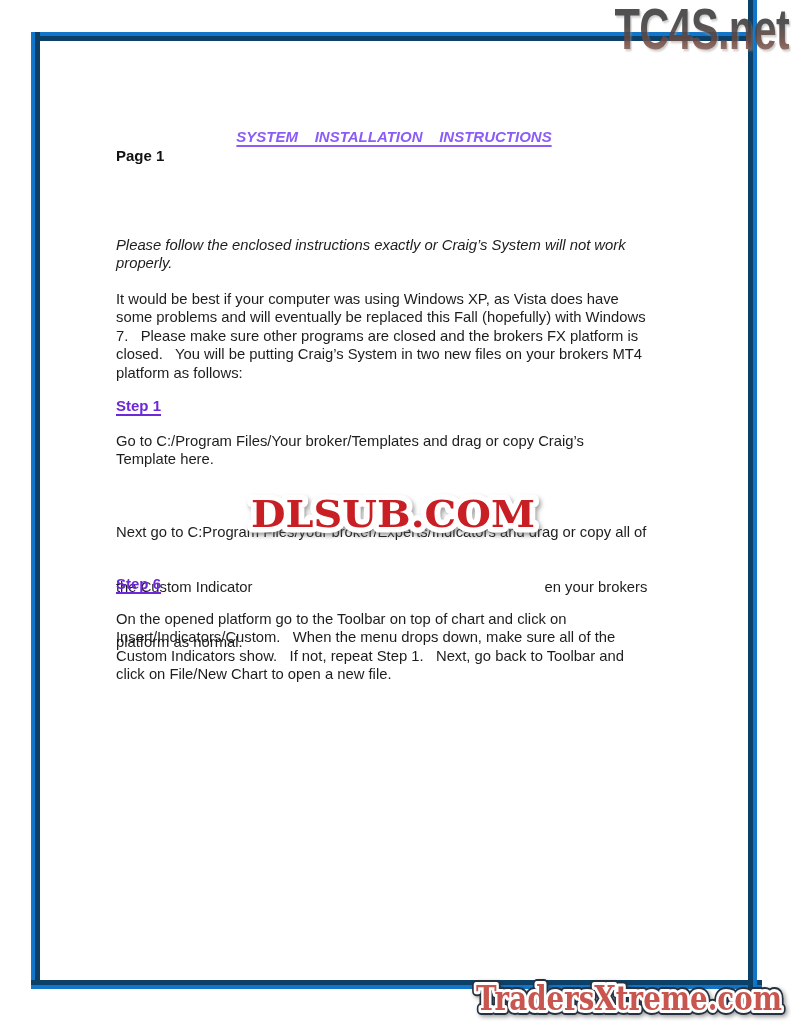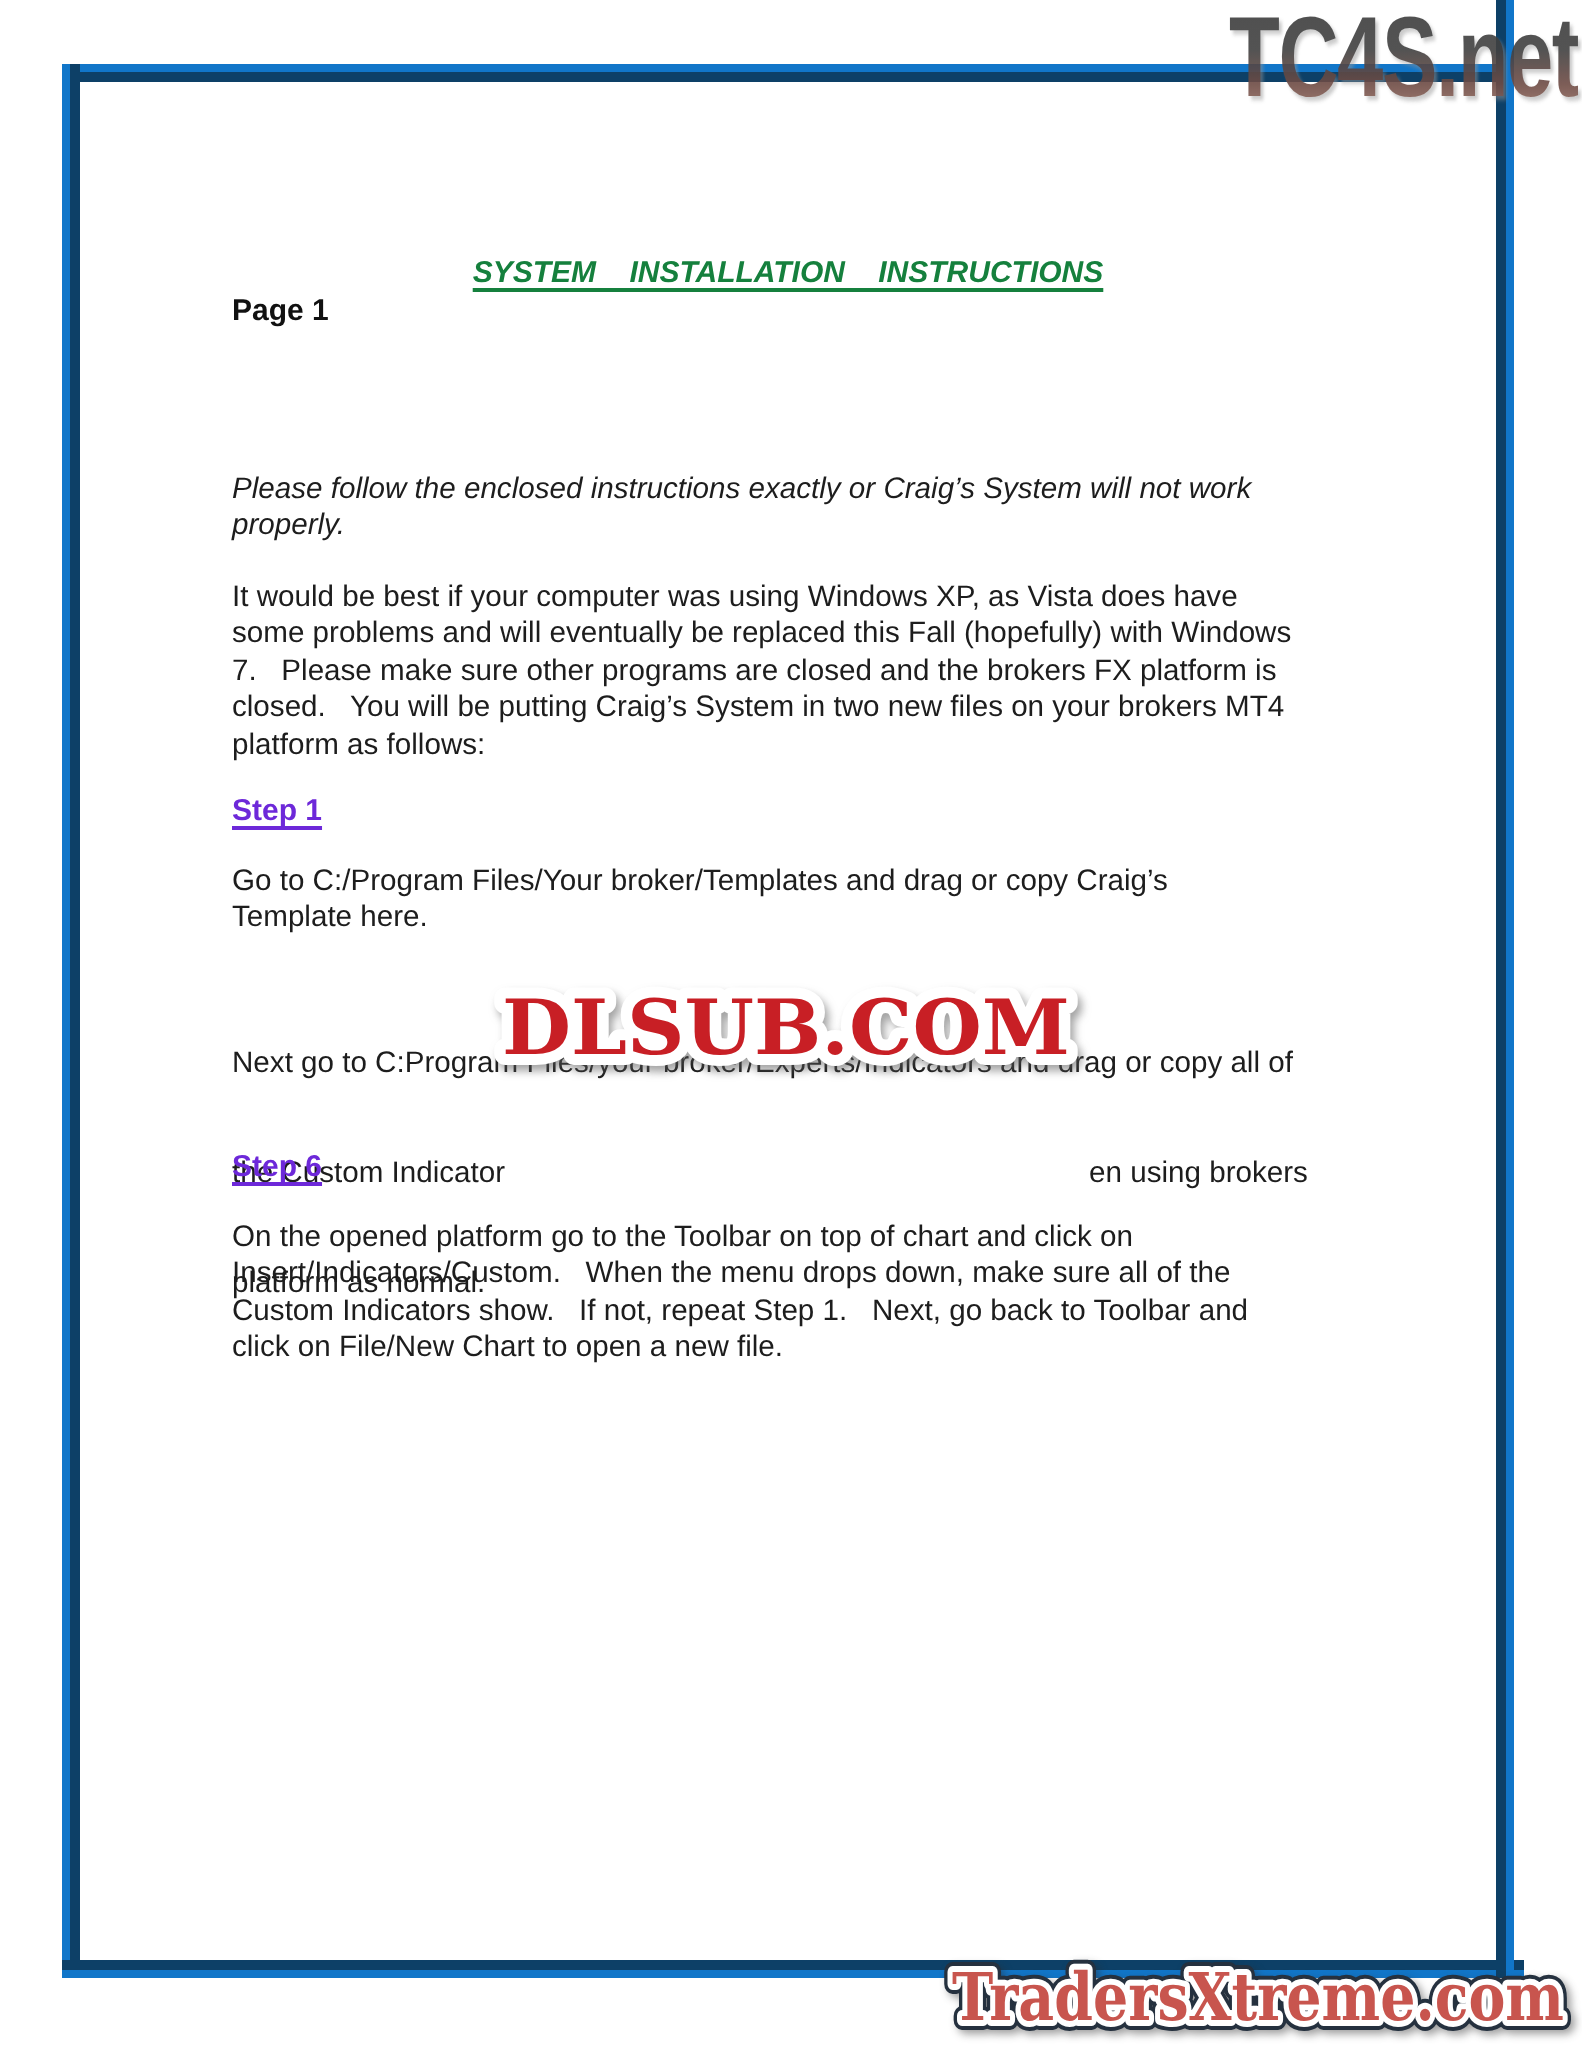--- a/index.html
+++ b/index.html
@@ -37,21 +37,21 @@
     filter:drop-shadow(2px 2px 1px rgba(150,150,150,0.55));
     white-space:pre;
   }
 
   
   .doc-title {
     position:absolute; left:116px; top:128px; width:556px;
     text-align:center;
     font-size:15px; font-weight:700; font-style:italic;
     text-decoration:underline; text-underline-offset:3px; text-decoration-thickness:1.5px;
-    white-space:pre; color:#15803d;
+    white-space:pre; color:#8b5cf6;
   }
   .page-label {
     position:absolute; left:116px; top:147px;
     font-size:15px; font-weight:700; color:#111;
   }
   .para {
     position:absolute; left:116px; width:580px;
     font-size:14.8px; line-height:18.4px;
     white-space:pre-wrap; color:#1d1d1d;
   }
@@ -104,21 +104,21 @@
 7.   Please make sure other programs are closed and the brokers FX platform is
 closed.   You will be putting Craig’s System in two new files on your brokers MT4
 platform as follows:</div>
 
   <div class="step-heading step1">Step 1</div>
   <div class="para p3">Go to C:/Program Files/Your broker/Templates and drag or copy Craig’s
 Template here.</div>
 
   <div class="para p4">
     <div class="line">Next go to C:Program Files/your broker/Experts/Indicators and drag or copy all of</div>
-    <div class="line"><span>the Custom Indicator</span><span class="gap-obscured"></span><span>en using brokers</span></div>
+    <div class="line"><span>the Custom Indicator</span><span class="gap-obscured"></span><span>en your brokers</span></div>
     <div class="line">platform as normal.</div>
   </div>
 
   <svg class="dlsub-svg" width="300" height="52" viewBox="0 0 300 52">
     <text x="150" y="40" text-anchor="middle" font-size="38" textLength="284" lengthAdjust="spacingAndGlyphs" stroke="#ffffff" stroke-width="11" stroke-linejoin="round" fill="#ffffff">DLSUB.COM</text>
     <text x="150" y="40" text-anchor="middle" font-size="38" textLength="284" lengthAdjust="spacingAndGlyphs" fill="#c81f25">DLSUB.COM</text>
   </svg>
 
   <div class="step-heading step2">Step 6</div>
   <div class="para p5">On the opened platform go to the Toolbar on top of chart and click on

